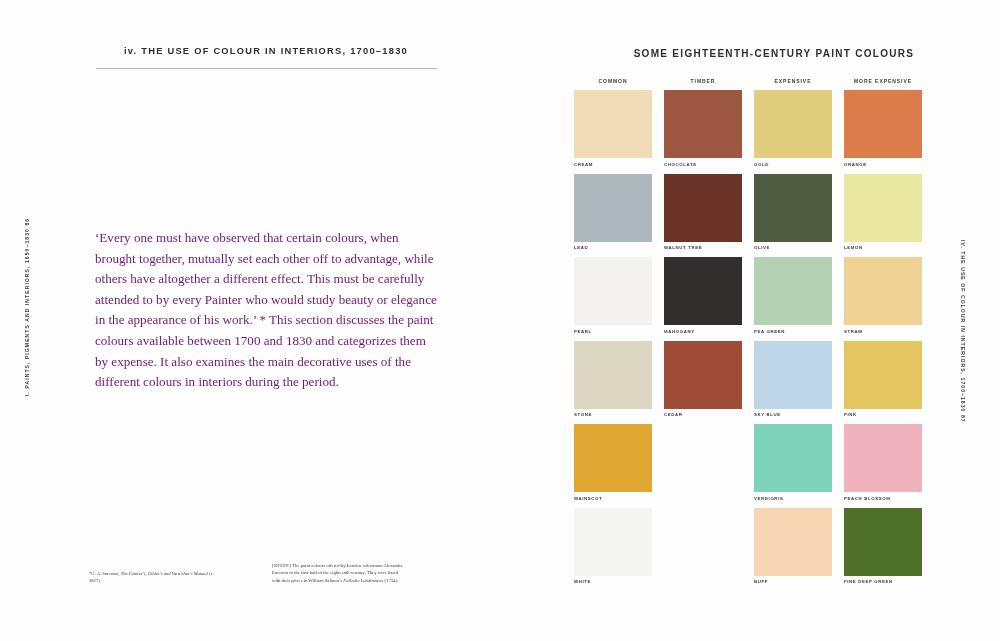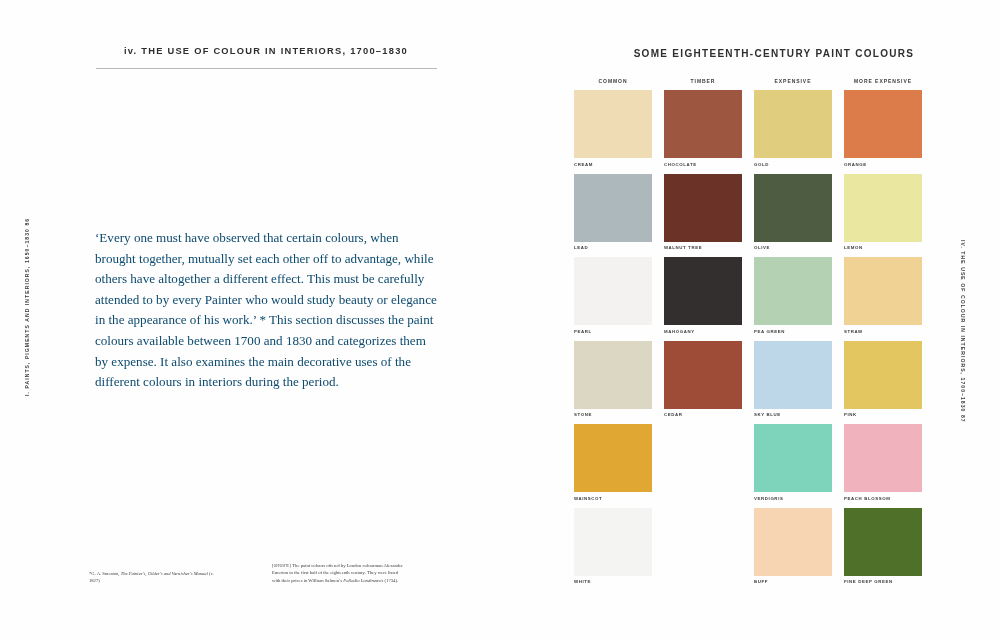--- a/index.html
+++ b/index.html
@@ -79,21 +79,21 @@
   }
 
   .body-copy {
     position: absolute;
     left: 95px;
     top: 228px;
     width: 345px;
     font-family: "Liberation Serif", serif;
     font-size: 13.1px;
     line-height: 20.6px;
-    color: #0c4a6e;
+    color: #701a75;
     text-align: left;
   }
 
   .footnote {
     position: absolute;
     left: 89px;
     top: 570px;
     width: 128px;
     font-family: "Liberation Serif", serif;
     font-size: 4.6px;

